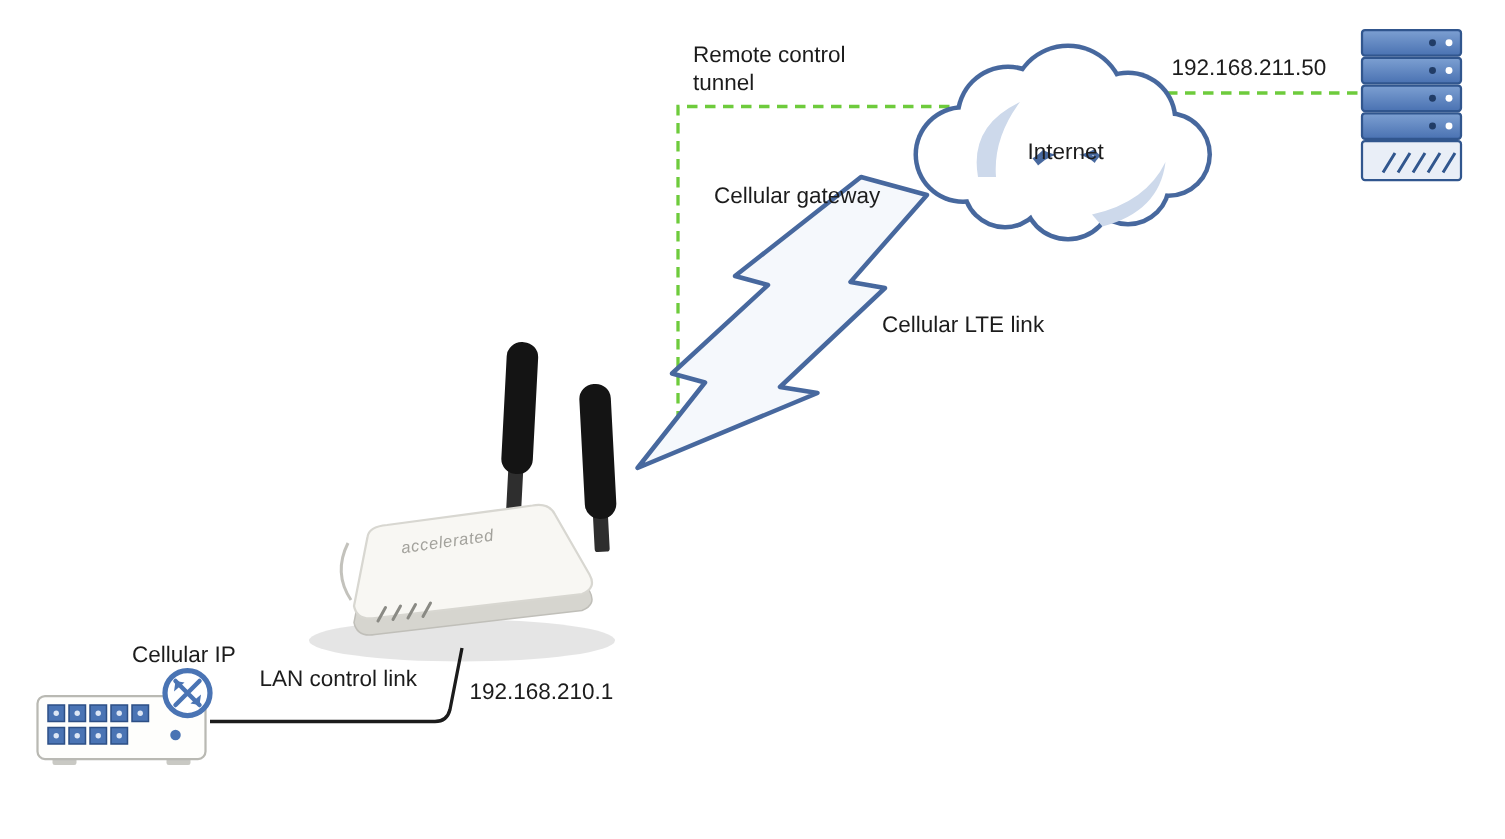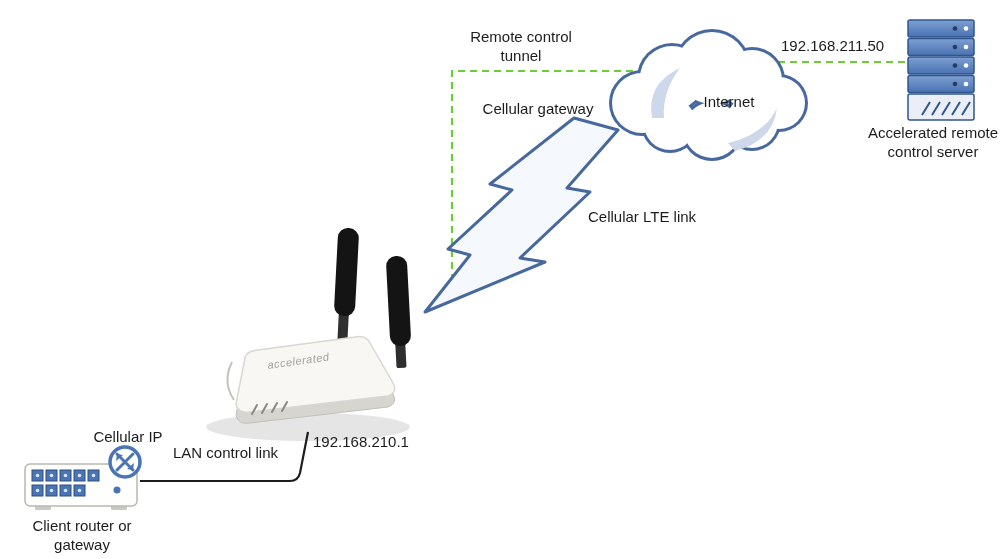--- a/index.html
+++ b/index.html
@@ -1,21 +1,21 @@
 <!DOCTYPE html>
 <html><head>
 <meta charset="utf-8">
 <style>
   html,body{margin:0;padding:0;background:#ffffff;}
   #canvas{
     position:relative;width:1003px;height:559px;background:#ffffff;
     font-family:"Liberation Sans",sans-serif;overflow:hidden;
   }
   .lbl{position:absolute;font-size:15px;color:#1c1c1c;line-height:1.28;white-space:normal;}
-  .center{text-align:center;}
+  .center{}
   .right{text-align:left;}
   svg.layer{position:absolute;left:0;top:0;}
 </style>
 </head>
 <body>
 
 <div id="canvas">
 
   <svg class="layer" width="1003" height="559" viewBox="0 0 1003 559">
     <defs>
@@ -127,21 +127,19 @@
       <path d="M258 361 L355 348 Q366 346 370 354 L393 394 Q398 403 388 407 L250 423 Q238 425 236 415 L245 369 Q246 362 258 361 Z" fill="#d6d5cf" stroke="#c0bfb9" stroke-width="1"></path>
       <path d="M258 350 L355 337 Q366 335 370 343 L393 383 Q398 392 388 396 L250 412 Q238 414 236 404 L245 358 Q246 351 258 350 Z" fill="#f8f7f3" stroke="#d8d7d1" stroke-width="1.5"></path>
       <path d="M257 405 L252 414 M267 404 L262 413 M277 403 L272 412 M287 402 L282 411" stroke="#8a8a84" stroke-width="2" stroke-linecap="round" fill="none"></path>
       <text x="268" y="369" transform="rotate(-8 268 369)" font-size="11" font-style="italic" letter-spacing="0.5" fill="#a3a29c" font-family="Liberation Sans, sans-serif">accelerated</text>
     </g>
   </svg>
 
   <div class="lbl center" style="left:462px;top:27px;width:118px">Remote control tunnel</div>
   <div class="lbl right" style="left:781px;top:36px;width:124px">192.168.211.50</div>
   <div class="lbl center" style="left:685px;top:92px;width:88px">Internet</div>
-  <div class="lbl center" style="left:476px;top:99px;width:124px">Cellular gateway</div>
-  <div class="lbl center" style="left:862px;top:123px;width:142px">Accelerated remote control server</div>
+  <div class="lbl center" style="left:476px;top:121px;width:124px">Cellular gateway</div>
   <div class="lbl" style="left:588px;top:207px">Cellular LTE link</div>
   <div class="lbl center" style="left:88px;top:427px;width:80px">Cellular IP</div>
   <div class="lbl" style="left:173px;top:443px">LAN control link</div>
-  <div class="lbl" style="left:313px;top:432px">192.168.210.1</div>
-  <div class="lbl center" style="left:26px;top:516px;width:112px">Client router or gateway</div>
+  <div class="lbl" style="left:313px;top:452px">192.168.210.1</div>
 
 </div>
 
 </body></html>

